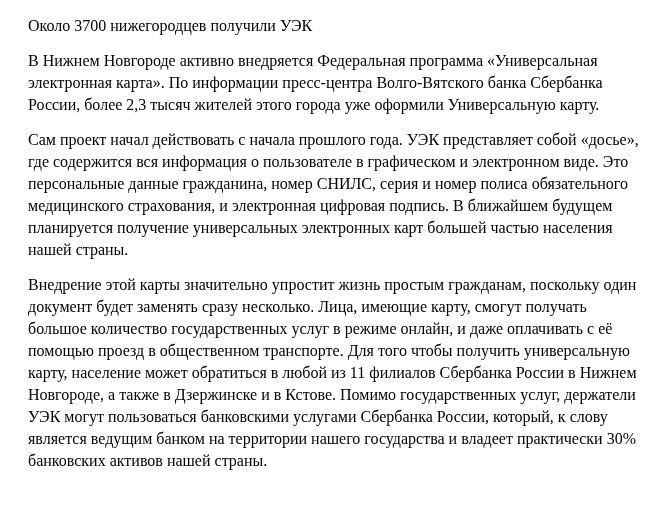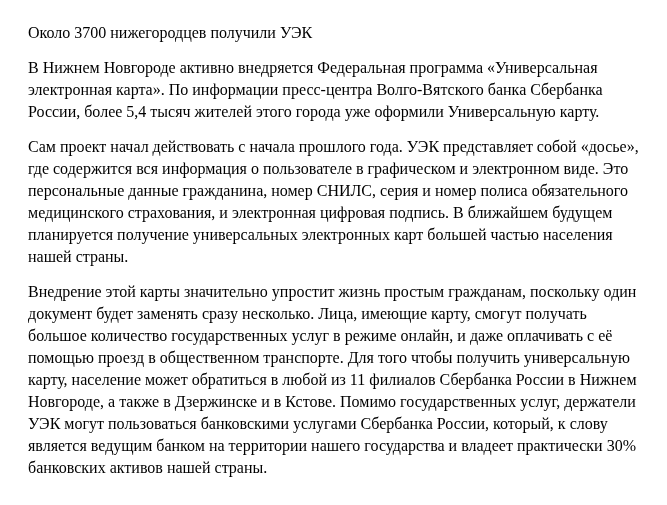--- a/index.html
+++ b/index.html
@@ -10,21 +10,21 @@
   body {
     width: 667px;
     height: 505px;
     overflow: hidden;
     font-family: "Liberation Serif", "DejaVu Serif", serif;
   }
   .document-page {
     box-sizing: border-box;
     width: 667px;
     height: 455px;
-    padding: 22px 24px 20px 28px;
+    padding: 15px 24px 20px 28px;
     background: #ffffff;
     color: #000000;
   }
   .doc-title {
     font-size: 16px;
     line-height: 22px;
     font-weight: normal;
     margin: 0 0 13px 0;
     color: #000000;
   }
@@ -34,16 +34,16 @@
     margin: 0 0 13px 0;
     text-align: left;
     color: #000000;
   }
 </style>
 </head>
 <body>
 
 <div class="document-page">
   <p class="doc-title">Около 3700 нижегородцев получили УЭК</p>
-  <p class="doc-paragraph">В Нижнем Новгороде активно внедряется Федеральная программа «Универсальная электронная карта». По информации пресс-центра Волго-Вятского банка Сбербанка России, более 5,4 тысяч жителей этого города уже оформили Универсальную карту.</p>
+  <p class="doc-paragraph">В Нижнем Новгороде активно внедряется Федеральная программа «Универсальная электронная карта». По информации пресс-центра Волго-Вятского банка Сбербанка России, более 2,3 тысяч жителей этого города уже оформили Универсальную карту.</p>
   <p class="doc-paragraph">Сам проект начал действовать с начала прошлого года. УЭК представляет собой «досье», где содержится вся информация о пользователе в графическом и электронном виде. Это персональные данные гражданина, номер СНИЛС, серия и номер полиса обязательного медицинского страхования, и электронная цифровая подпись. В ближайшем будущем планируется получение универсальных электронных карт большей частью населения нашей страны.</p>
   <p class="doc-paragraph">Внедрение этой карты значительно упростит жизнь простым гражданам, поскольку один документ будет заменять сразу несколько. Лица, имеющие карту, смогут получать большое количество государственных услуг в режиме онлайн, и даже оплачивать с её помощью проезд в общественном транспорте. Для того чтобы получить универсальную карту, население может обратиться в любой из 11 филиалов Сбербанка России в Нижнем Новгороде, а также в Дзержинске и в Кстове. Помимо государственных услуг, держатели УЭК могут пользоваться банковскими услугами Сбербанка России, который, к слову является ведущим банком на территории нашего государства и владеет практически 30% банковских активов нашей страны.</p>
 </div>
 
 </body></html>

